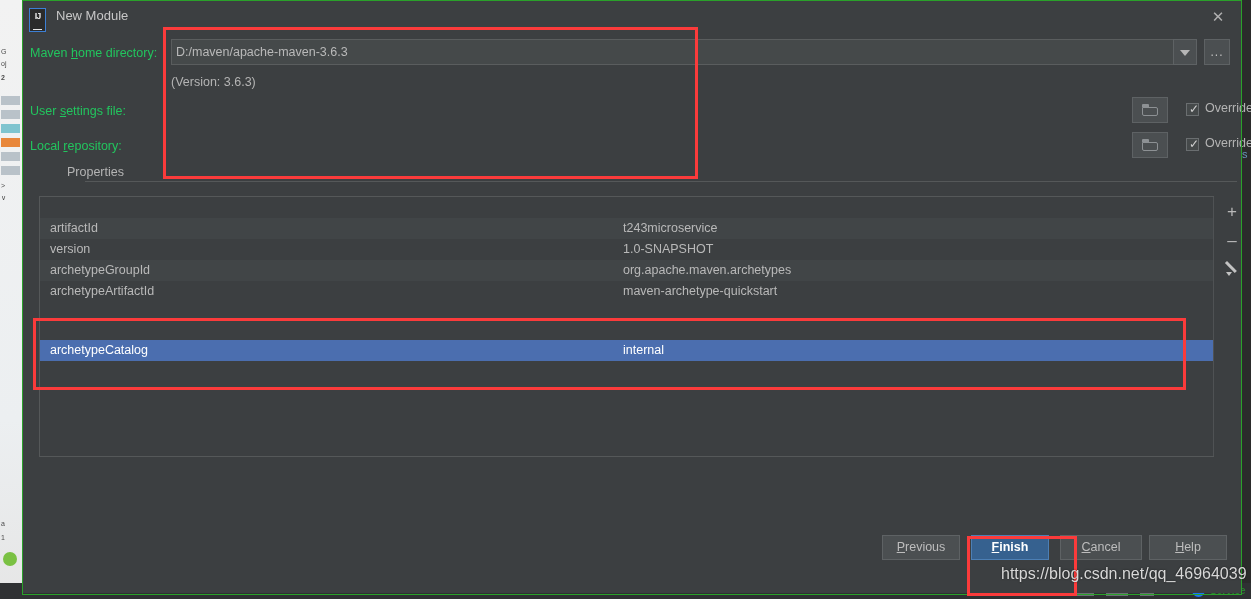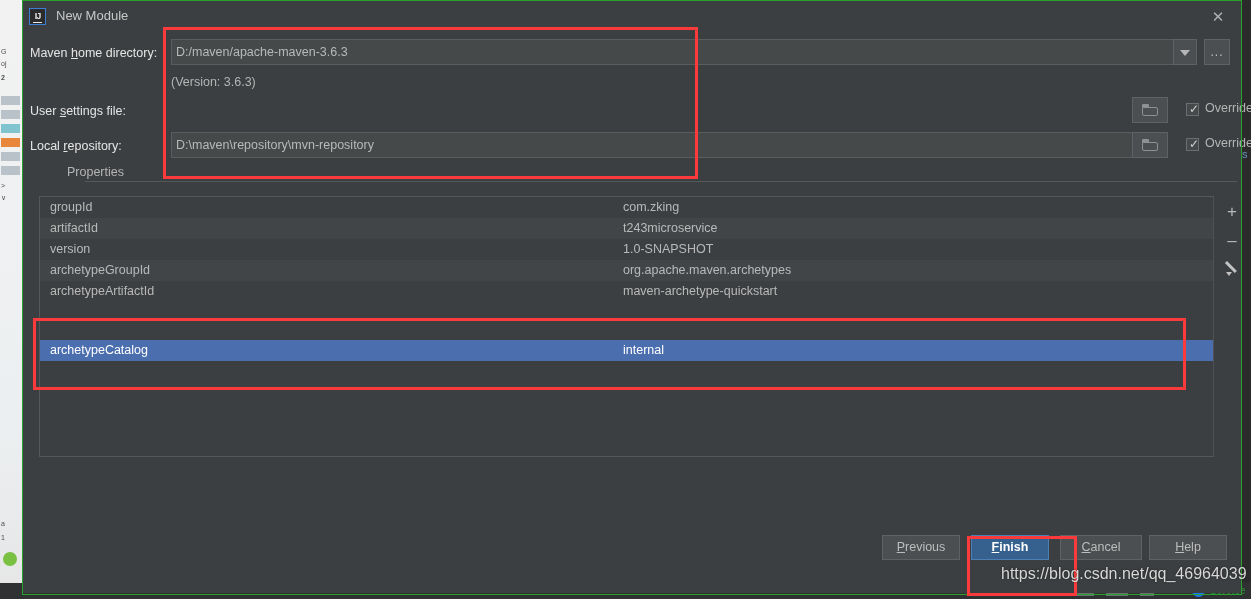--- a/index.html
+++ b/index.html
@@ -46,32 +46,32 @@
 
   
   #dialog{
     position:absolute;left:23px;top:1px;width:1218px;height:592px;
     background:#3c3f41;
   }
 
   
   #titlebar{position:absolute;left:0;top:0;width:1218px;height:32px;background:#3c3f41;}
   #app-icon{
-    position:absolute;left:6px;top:7px;width:17px;height:17px;
+    position:absolute;left:6px;top:7px;width:17px;height:24px;
     background:#2b2b2b;border:1.5px solid #3c7fd4;box-sizing:border-box;
     color:#e8e8e8;font-size:9px;font-weight:bold;text-align:center;line-height:14px;
     letter-spacing:-1px;
   }
   #app-icon .u{position:absolute;left:3px;bottom:1px;width:9px;height:1.5px;background:#e8e8e8;}
   #dialog-title{position:absolute;left:33px;top:7px;font-size:13px;color:#c7c7c7;}
   #close-btn{position:absolute;right:8px;top:4px;width:30px;height:24px;color:#b0b0b0;
     font-size:15px;text-align:center;line-height:24px;cursor:pointer;}
 
   
-  .flabel{position:absolute;color:#e5e5e5;font-size:12.5px;}
+  .flabel{position:absolute;color:#22c55e;font-size:12.5px;}
   .flabel u{text-decoration:underline;}
   .finput{
     position:absolute;background:#45494a;border:1px solid #5a5d5e;box-sizing:border-box;
     color:#b9b9b9;font-size:12.5px;padding-left:4px;line-height:24px;height:26px;
     white-space:nowrap;overflow:hidden;
   }
   .fbtn{
     position:absolute;background:#4b4f51;border:1px solid #5e6264;box-sizing:border-box;
     height:26px;cursor:pointer;
   }
@@ -207,42 +207,37 @@
   <div class="cbwrap" style="left:1163px;top:102px;">
     <span class="cbbox">
         <span class="chk">✓</span>
       </span>
     <span class="cblabel">Override</span>
   </div>
 
   <div class="flabel" style="left:7px;top:138px;">
     <span>Local </span><u>r</u><span>epository:</span>
   </div>
-  <div class="finput" style="left:148px;top:131px;width:962px;">D:\maven\repository\mvn-repository</div>
   <div class="fbtn" style="left:1109px;top:131px;width:36px;">
     <span class="folder-ico">
       <span class="tab"></span>
         <span class="body"></span>
     </span>
   </div>
   <div class="cbwrap" style="left:1163px;top:137px;">
     <span class="cbbox">
         <span class="chk">✓</span>
       </span>
     <span class="cblabel">Override</span>
   </div>
 
   <div id="props-label" style="left:0px;top:164px;margin-left:44px;">Properties</div>
   <div id="props-rule" style="left:62px;top:180px;width:1152px;"></div>
 
   <div id="table" style="left:16px;top:195px;width:1175px;height:261px;">
-      <div class="trow" style="top: 0px;">
-        <div class="kcell">groupId</div>
-        <div class="vcell">com.zking</div>
-      </div>
       <div class="trow alt" style="top: 21px;">
         <div class="kcell">artifactId</div>
         <div class="vcell">t243microservice</div>
       </div>
       <div class="trow" style="top: 42px;">
         <div class="kcell">version</div>
         <div class="vcell">1.0-SNAPSHOT</div>
       </div>
       <div class="trow alt" style="top: 63px;">
         <div class="kcell">archetypeGroupId</div>

